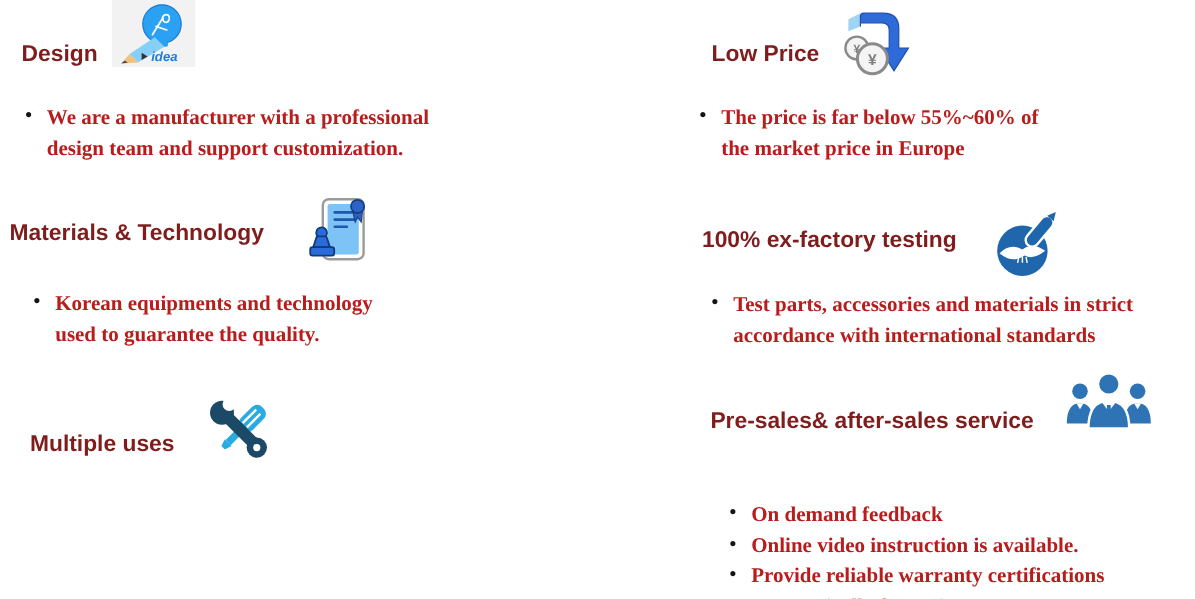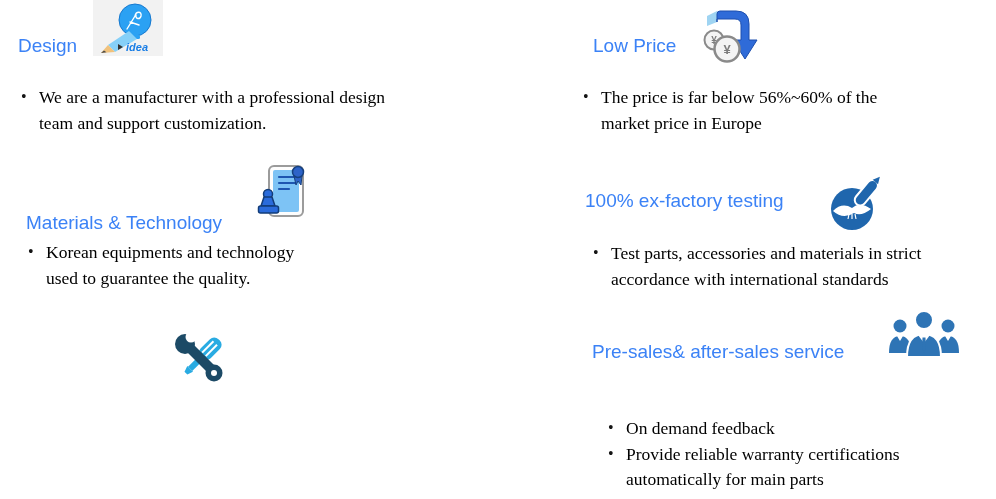--- a/index.html
+++ b/index.html
@@ -10,51 +10,52 @@
     height: 499px;
     background: #ffffff;
     overflow: hidden;
     font-family: "Liberation Serif", serif;
     color: #111111;
   }
   .sec-title {
     position: absolute;
     margin: 0;
     font-family: "Liberation Sans", sans-serif;
-    font-weight: normal;
+    font-weight: bold;
     font-size: 19px;
     line-height: 22px;
-    color: #3b82f6;
+    color: #7f1d1d;
     white-space: nowrap;
   }
   .icon { position: absolute; }
   .bullets {
     position: absolute;
     margin: 0;
     padding: 0;
     list-style: none;
     font-size: 17.5px;
     line-height: 25.5px;
-    color: #000000;
+    color: #b91c1c;
+    font-weight: bold;
   }
   .bullets li { position: relative; padding-left: 21px; }
   .bullets li::before {
     content: "\2022";
     position: absolute;
     left: 3px;
     top: -1px;
     font-size: 16px;
     color: #141414;
   }
   
   .t1 { left: 18px;  top: 35px;  }
   .i1 { left: 93px;  top: 0px; text-align: right;   }
   .b1 { left: 18px;  top: 85px;  width: 382px; }
 
-  .t2 { left: 26px;  top: 184px; margin-top: 28px; }
+  .t2 { left: 8px;  top: 184px; }
   .i2 { left: 257px; top: 164px; }
   .b2 { left: 25px;  top: 240px; width: 303px; }
 
   .t3 { left: 25px;  top: 360px; }
   .i3 { left: 172px; top: 332px; }
   .b3 { left: 28px;  top: 415px; width: 376px; }
 
   .t4 { left: 593px; top: 35px;  }
   .i4 { left: 702px; top: 7px;   }
   .b4 { left: 580px; top: 85px;  width: 310px; }
@@ -106,20 +107,21 @@
         <circle cx="11" cy="30" r="4.5"></circle>
         <path d="M7 33 h8 l3 9 h-14 z"></path>
         <rect x="1.5" y="42" width="20" height="7" rx="2"></rect>
       </g>
     </svg>
   </span>
   <ul class="bullets b2">
     <li>Korean equipments and technology used to guarantee the quality.</li>
   </ul>
 
+  <h2 class="sec-title t3">Multiple uses</h2>
   <span class="icon i3">
     <svg width="54" height="58" viewBox="0 0 54 58" aria-hidden="true">
       <g transform="translate(33,22) rotate(45)">
         <rect x="-7" y="-20" width="14" height="25" rx="6" fill="#29abe2"></rect>
         <g stroke="#ffffff" stroke-width="2">
           <line x1="-3" y1="-15" x2="-3" y2="1"></line>
           <line x1="2" y1="-15" x2="2" y2="1"></line>
         </g>
         <rect x="-3" y="5" width="6" height="16" fill="#29abe2"></rect>
         <polygon points="-4,21 4,21 2,27 -2,27" fill="#29abe2"></polygon>
@@ -139,21 +141,21 @@
     <svg width="58" height="58" viewBox="0 0 58 58" aria-hidden="true">
       <polygon points="15,4 15,15 5,19 5,9" fill="#9fd4f2"></polygon>
       <path d="M15 15 L15 7 Q15 4 18 4 L34 4 Q47 4 47 17 L47 33 L55 33 L43 52 L31 33 L39 33 L39 18 Q39 12 33 12 L15 12 Z" fill="#2f6bd8" stroke="#1d4fae" stroke-width="1"></path>
       <circle cx="12" cy="33" r="9.5" fill="#f4f4f4" stroke="#8a8a8a" stroke-width="2"></circle>
       <text x="12" y="37" text-anchor="middle" font-family="Liberation Sans, sans-serif" font-size="10" font-weight="bold" fill="#7d7d7d">¥</text>
       <circle cx="25" cy="42" r="12.5" fill="#f4f4f4" stroke="#8a8a8a" stroke-width="2.5"></circle>
       <text x="25" y="47" text-anchor="middle" font-family="Liberation Sans, sans-serif" font-size="13" font-weight="bold" fill="#7d7d7d">¥</text>
     </svg>
   </span>
   <ul class="bullets b4">
-    <li>The price is far below 56%~60% of the market price in Europe</li>
+    <li>The price is far below 55%~60% of the market price in Europe</li>
   </ul>
 
   <h2 class="sec-title t5">100% ex-factory testing</h2>
   <span class="icon i5">
     <svg width="60" height="60" viewBox="0 0 60 60" aria-hidden="true">
       <circle cx="26" cy="34" r="21" fill="#1f66ad"></circle>
       <path d="M7 36 Q16 27 26 33 Q34 26 45 34 Q35 42 28 38 Q17 45 7 36 Z" fill="#ffffff"></path>
       <g stroke="#ffffff" stroke-width="1.2">
         <line x1="23" y1="39" x2="22" y2="44"></line>
         <line x1="26" y1="39" x2="26" y2="44"></line>
@@ -181,16 +183,17 @@
         <polygon points="57,27 60,32 63,27" fill="#ffffff"></polygon>
         <circle cx="36" cy="11" r="9" stroke="#ffffff" stroke-width="2"></circle>
         <path d="M19 48 Q19 25 36 25 Q53 25 53 48 Z" stroke="#ffffff" stroke-width="2"></path>
         <polygon points="30,26 36,34 42,26" fill="#ffffff"></polygon>
         <polygon points="34.5,28.5 37.5,28.5 38,40 36,43.5 34,40" fill="#2e74b5"></polygon>
       </g>
     </svg>
   </span>
   <ul class="bullets b6">
     <li>On demand feedback</li>
+    <li>Online video instruction is available.</li>
     <li>Provide reliable warranty certifications automatically for main parts</li>
   </ul>
 
 </div>
 
 </body></html>

